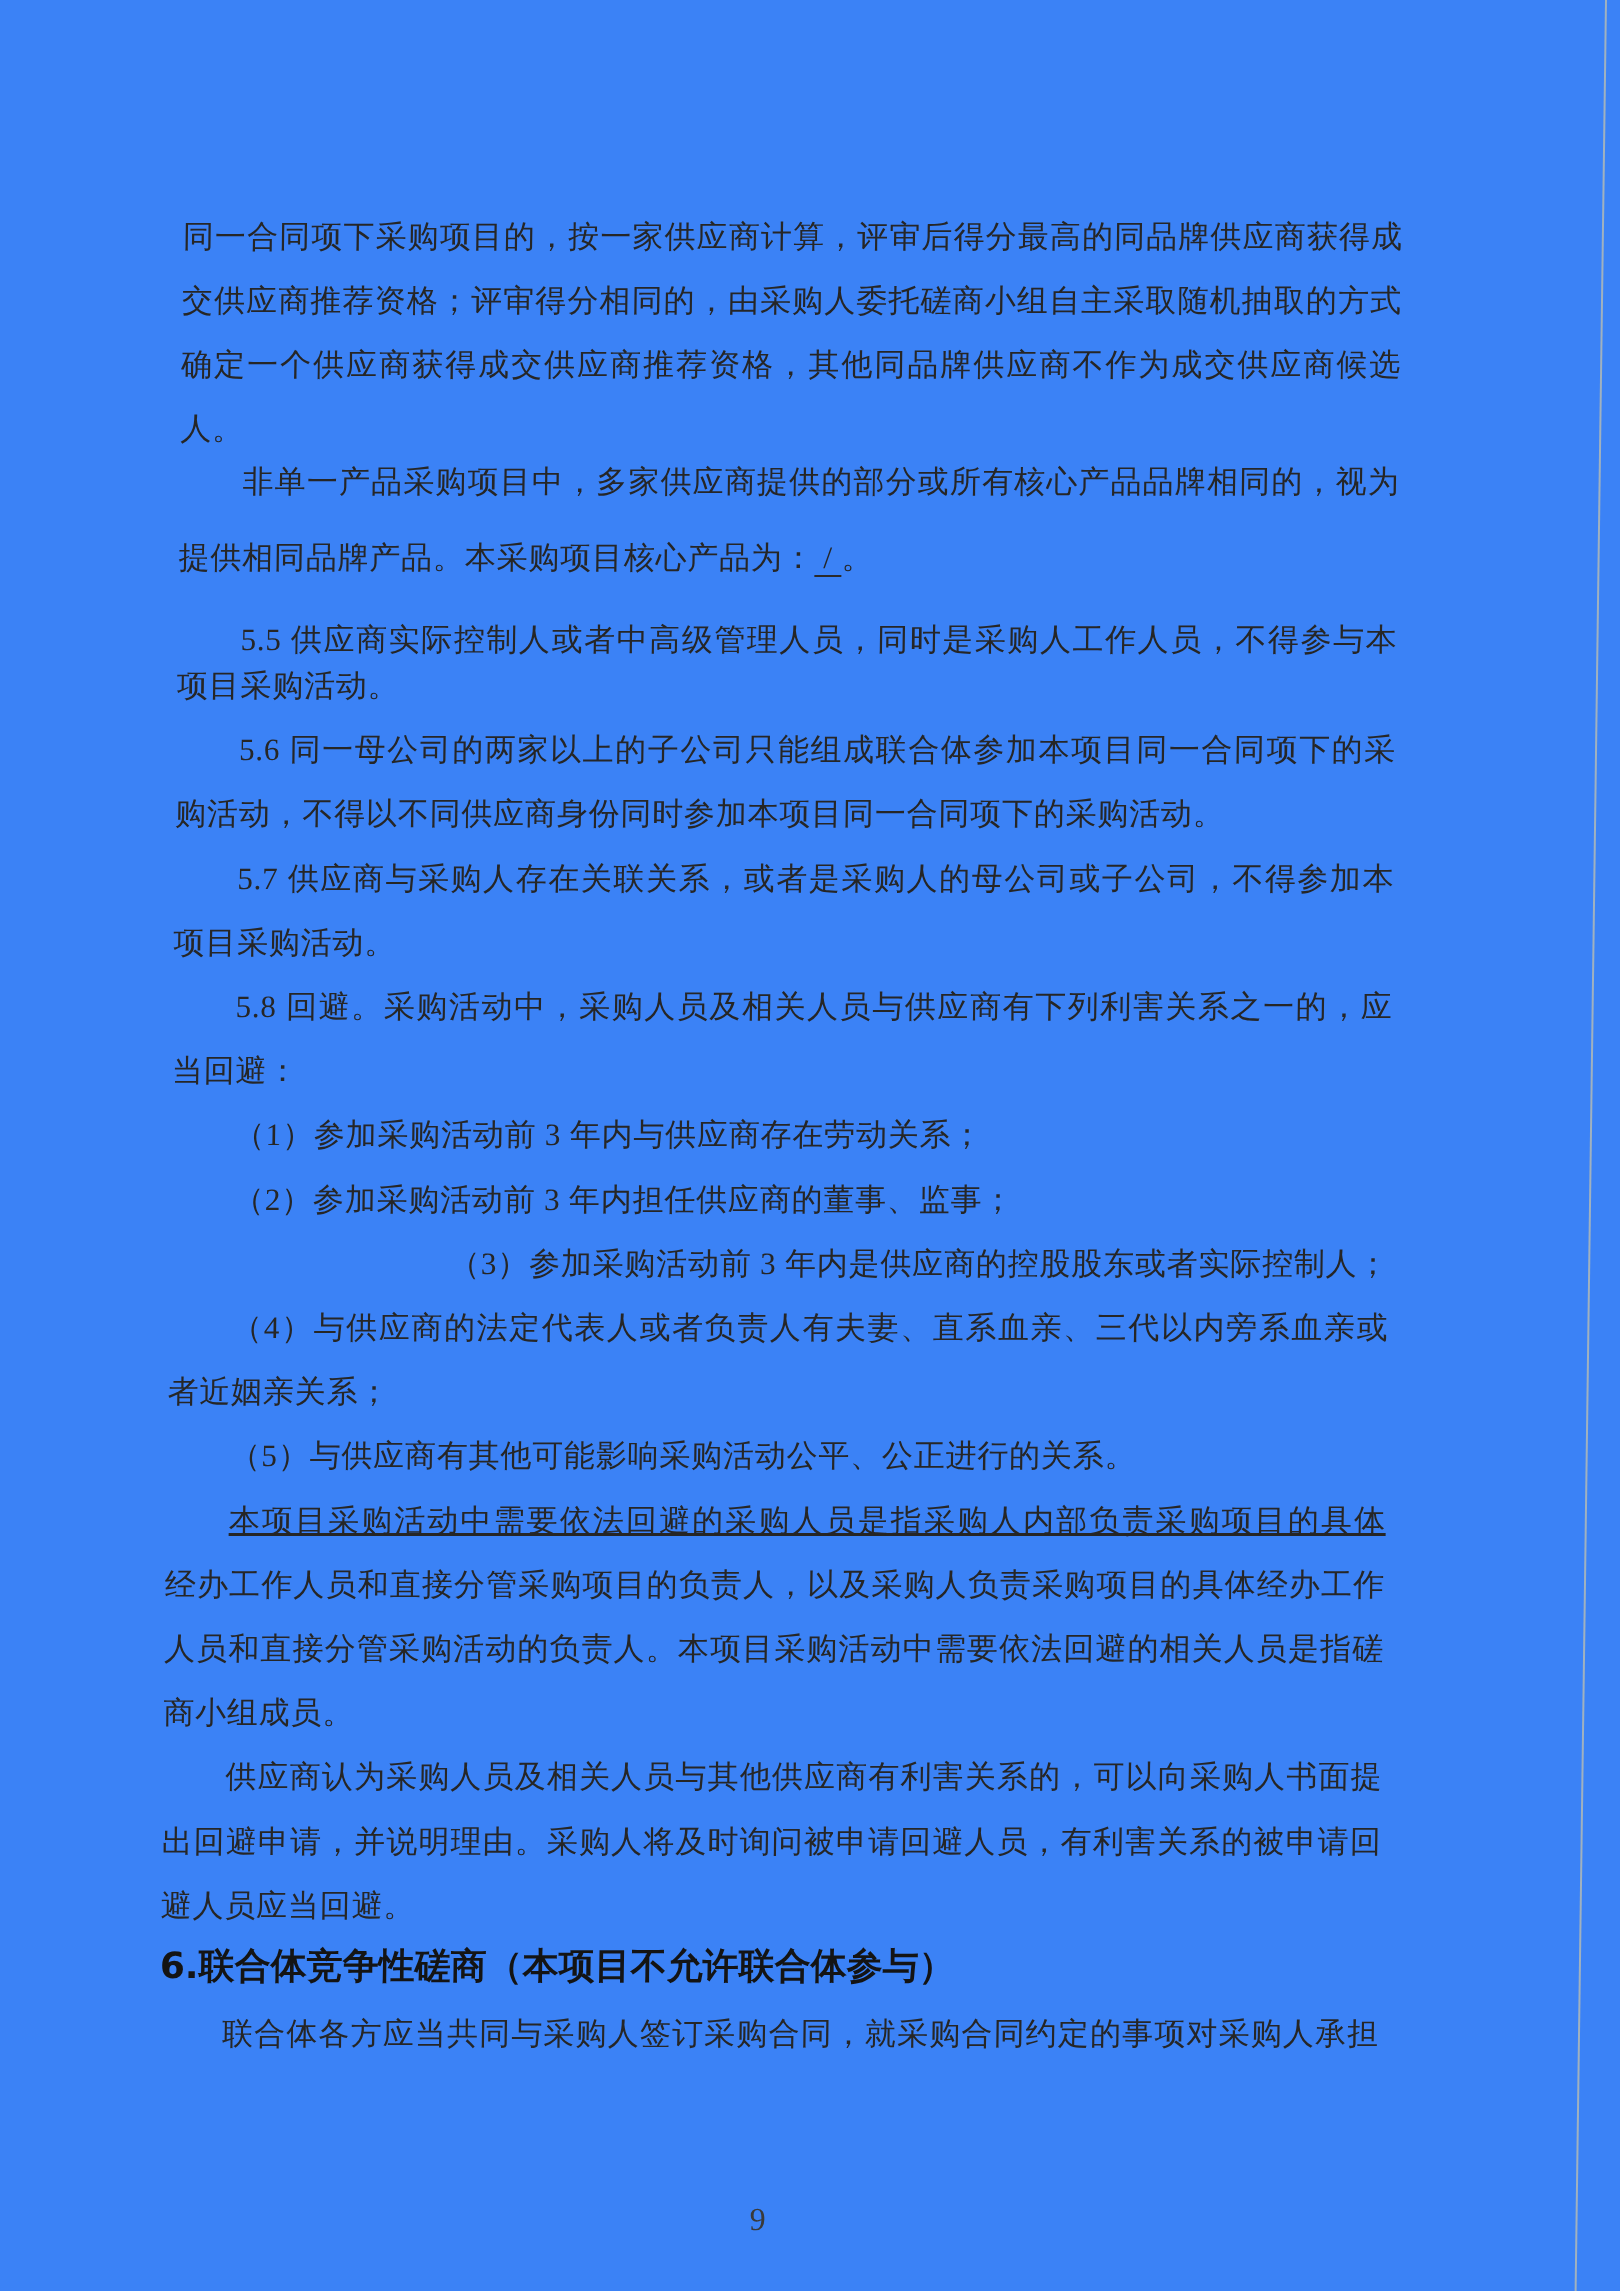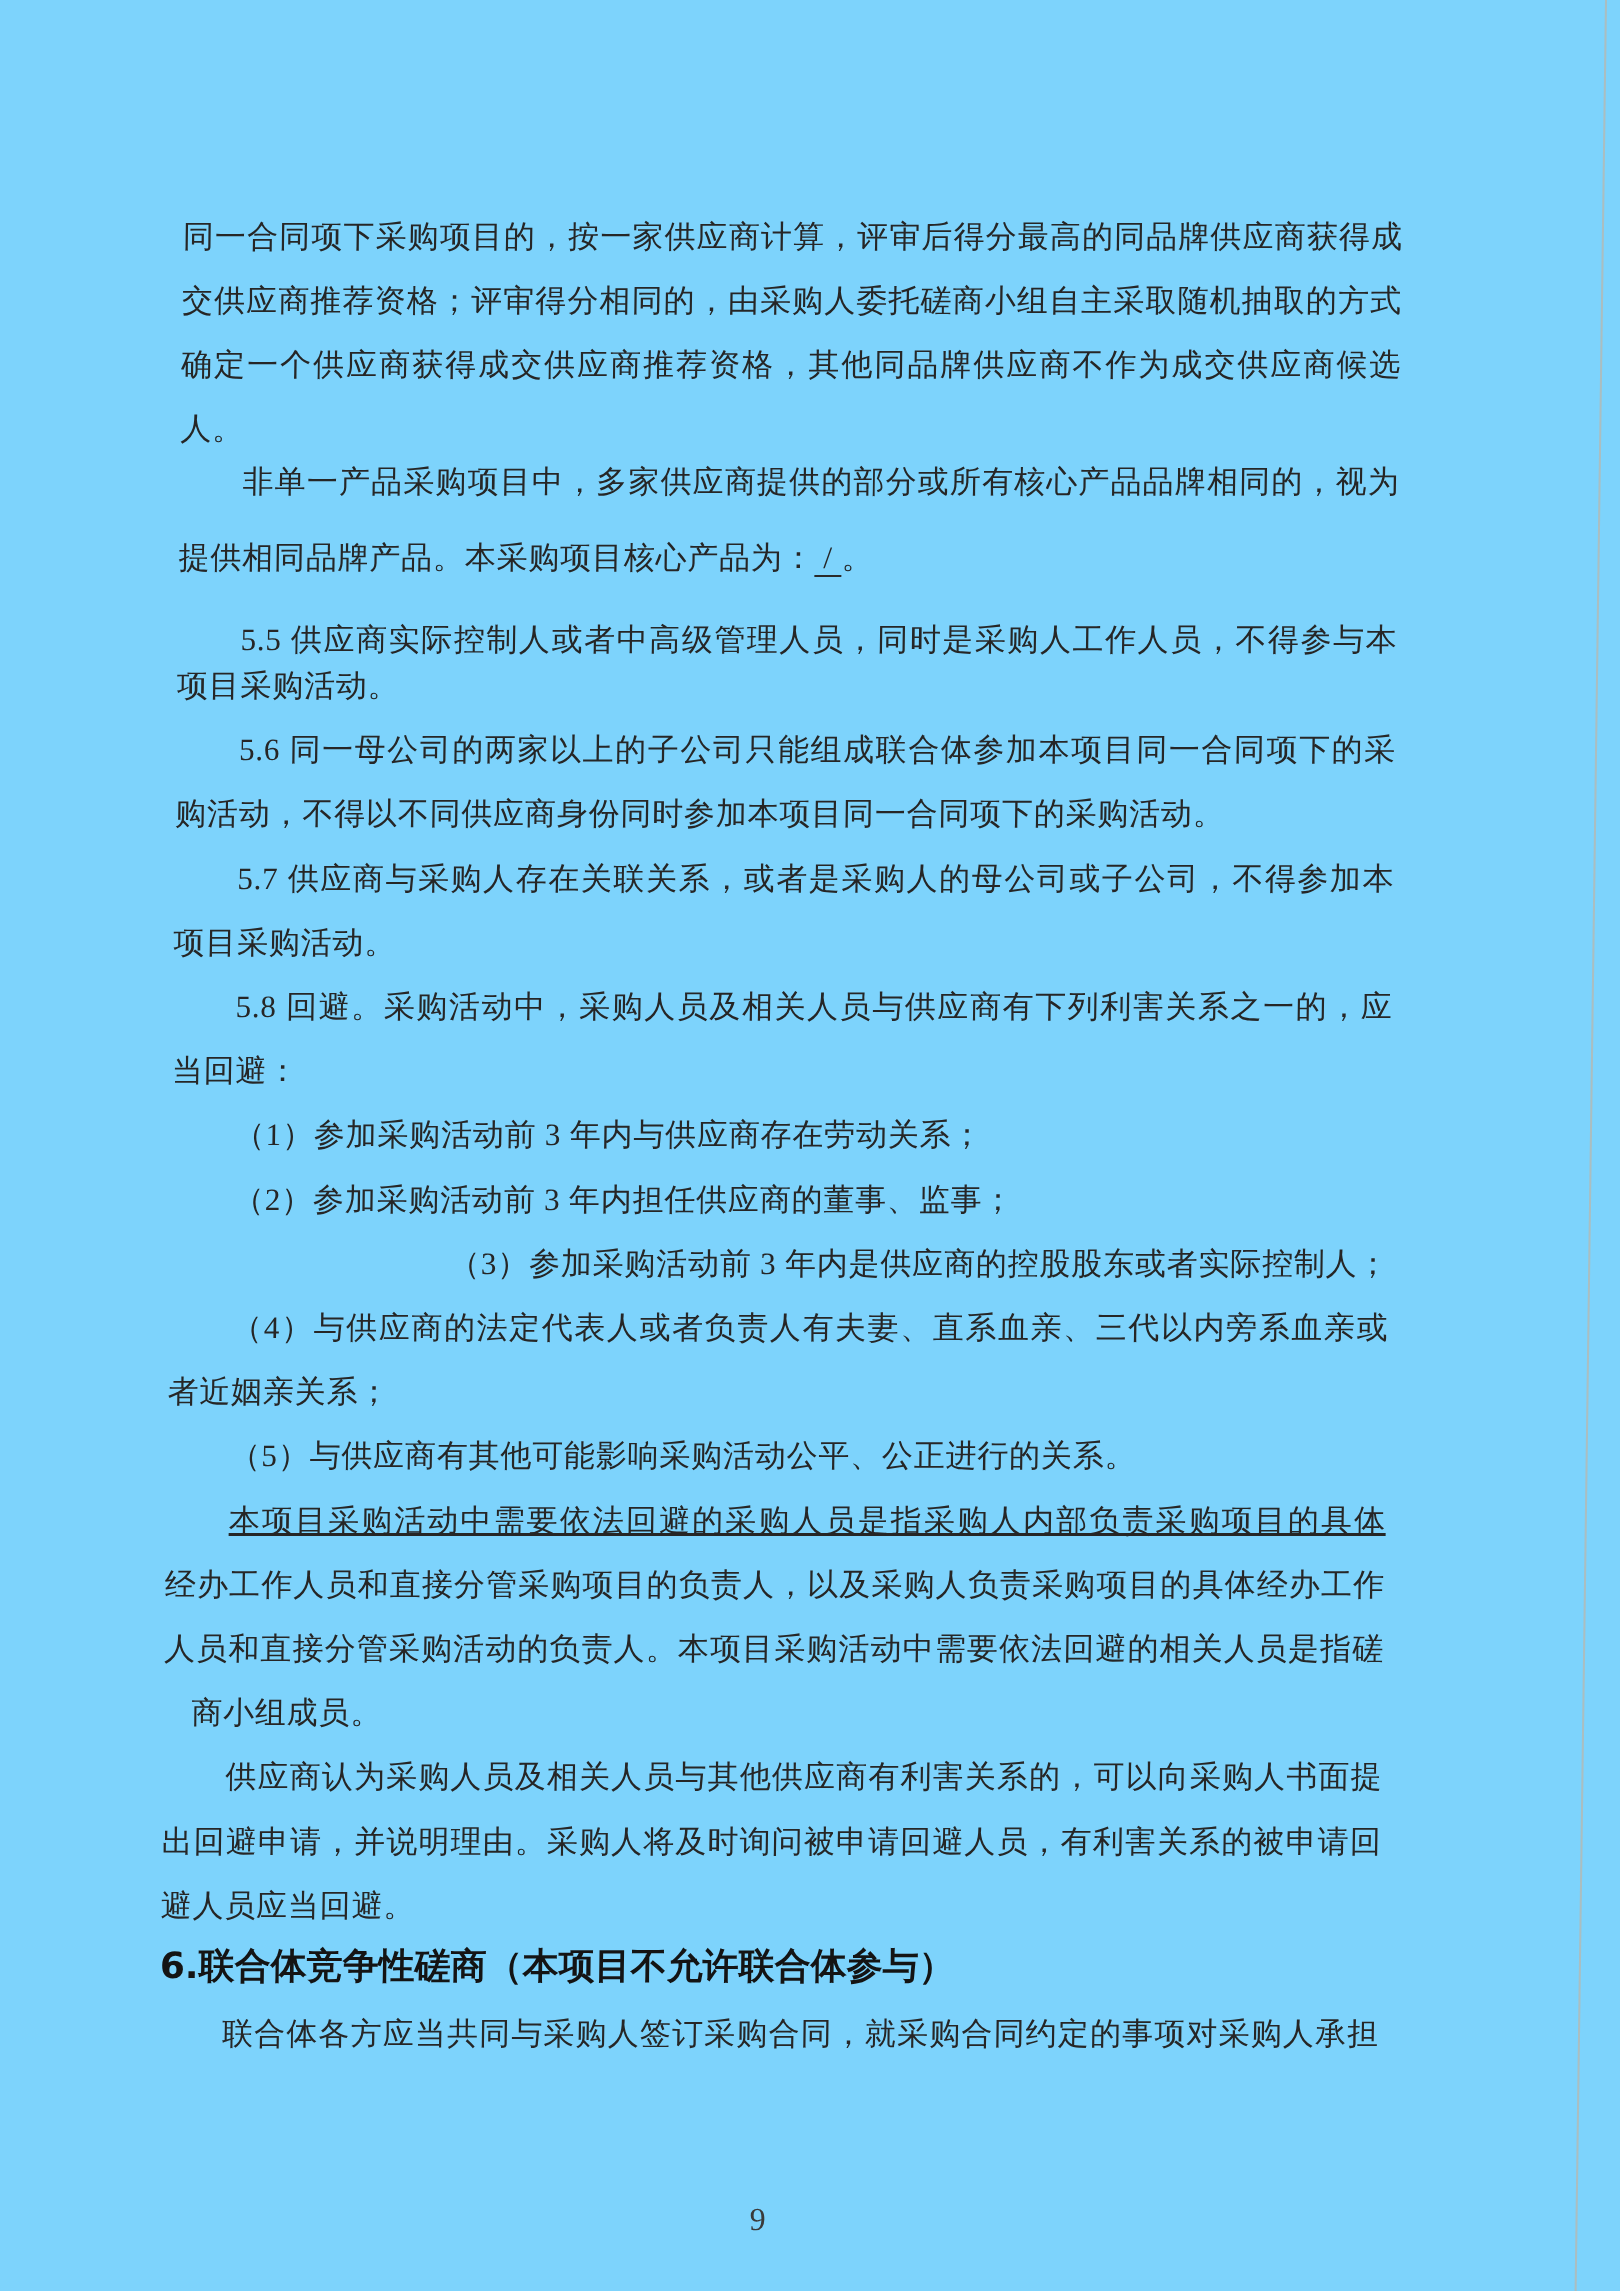--- a/index.html
+++ b/index.html
@@ -1,20 +1,20 @@
 <!DOCTYPE html>
 <html><head>
 <meta charset="utf-8">
 <style>
   html, body { margin: 0; padding: 0; background: #e8e8e8; }
   .page {
     position: relative;
     width: 1620px;
     height: 2292px;
-    background: #7dd3fc;
+    background: #3b82f6;
     overflow: hidden;
     margin: 0 auto;
   }
   
   .skew-layer {
     position: absolute;
     left: 0; top: 0;
     width: 1620px; height: 2292px;
     transform: skewX(-0.76deg);
     transform-origin: 0 0;
@@ -88,21 +88,21 @@
         <div class="line" style="top: 1050px;">当回避：</div>
         <div class="line indent" style="top: 1114px;">（1）参加采购活动前 3 年内与供应商存在劳动关系；</div>
         <div class="line indent" style="top: 1179px;">（2）参加采购活动前 3 年内担任供应商的董事、监事；</div>
         <div class="line indent" style="top: 1243px; text-align: right;">（3）参加采购活动前 3 年内是供应商的控股股东或者实际控制人；</div>
         <div class="line indent justify" style="top: 1307px;">（4）与供应商的法定代表人或者负责人有夫妻、直系血亲、三代以内旁系血亲或</div>
         <div class="line" style="top: 1371px;">者近姻亲关系；</div>
         <div class="line indent" style="top: 1435px;">（5）与供应商有其他可能影响采购活动公平、公正进行的关系。</div>
         <div class="line indent justify" style="top: 1500px; text-decoration: underline;">本项目采购活动中需要依法回避的采购人员是指采购人内部负责采购项目的具体</div>
         <div class="line justify" style="top: 1564px;">经办工作人员和直接分管采购项目的负责人，以及采购人负责采购项目的具体经办工作</div>
         <div class="line justify" style="top: 1628px;">人员和直接分管采购活动的负责人。本项目采购活动中需要依法回避的相关人员是指磋</div>
-        <div class="line" style="top: 1692px; margin-left: 28px;">商小组成员。</div>
+        <div class="line" style="top: 1692px;">商小组成员。</div>
         <div class="line indent justify" style="top: 1756px;">供应商认为采购人员及相关人员与其他供应商有利害关系的，可以向采购人书面提</div>
         <div class="line justify" style="top: 1821px;">出回避申请，并说明理由。采购人将及时询问被申请回避人员，有利害关系的被申请回</div>
         <div class="line" style="top: 1885px;">避人员应当回避。</div>
         <div class="line heading" style="top: 1945px;">6.联合体竞争性磋商（本项目不允许联合体参与）</div>
         <div class="line indent justify" style="top: 2013px;">联合体各方应当共同与采购人签订采购合同，就采购合同约定的事项对采购人承担</div>
       </div>
     <div class="scan-artifact"></div>
     <div class="page-num">9</div>
   </div>
 </div>

